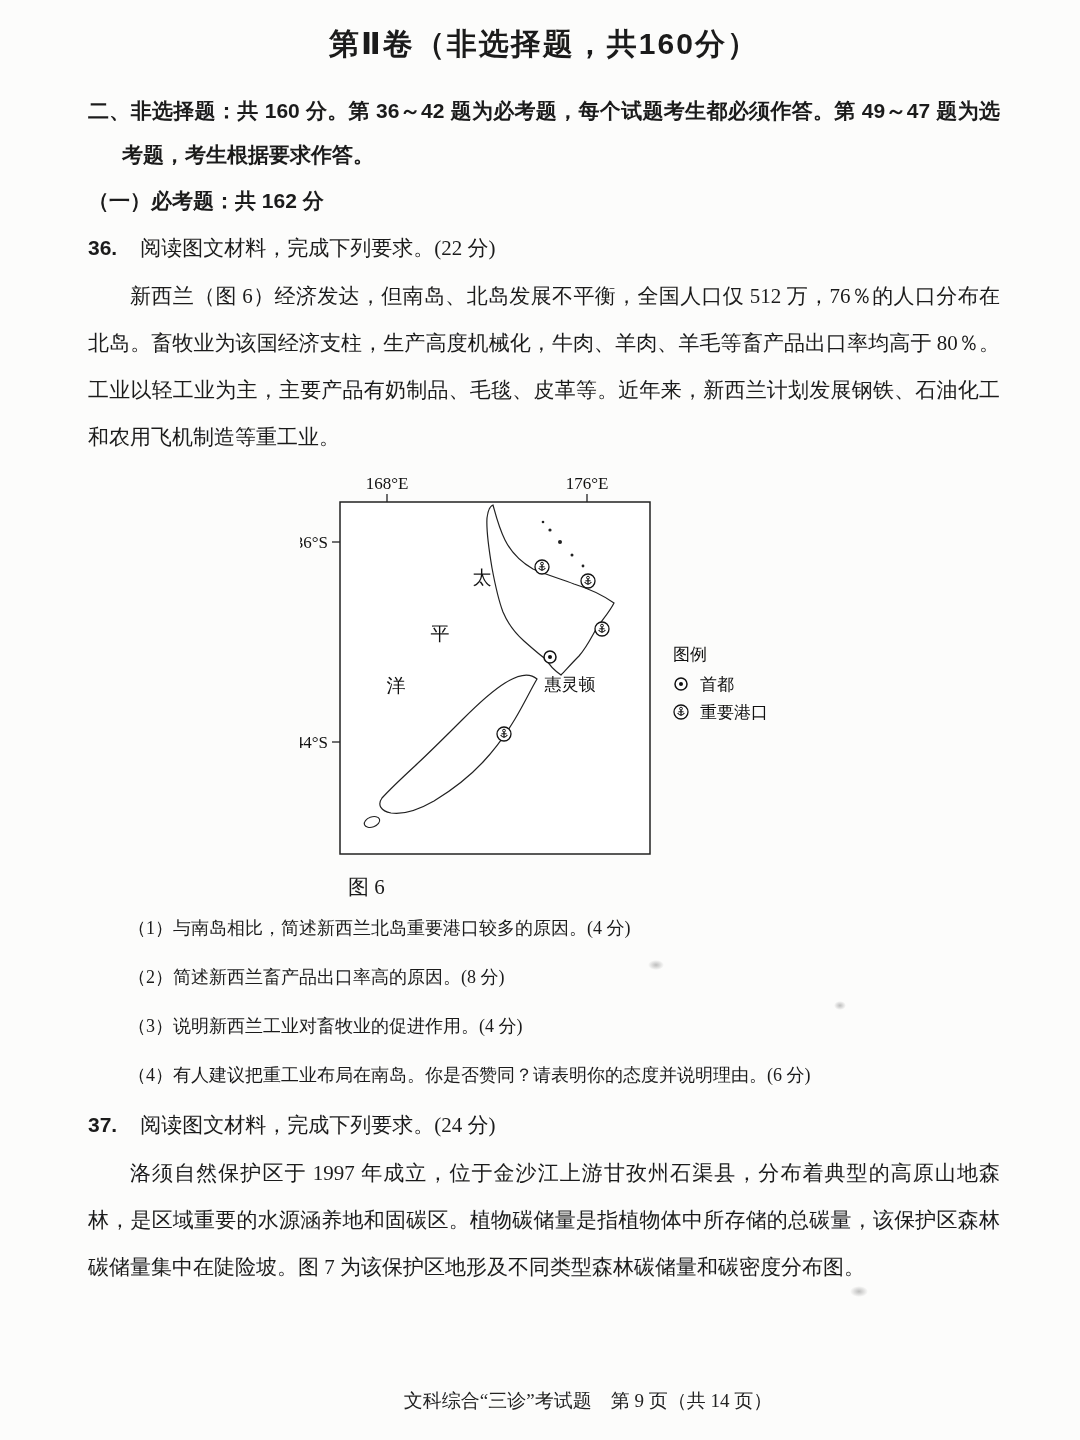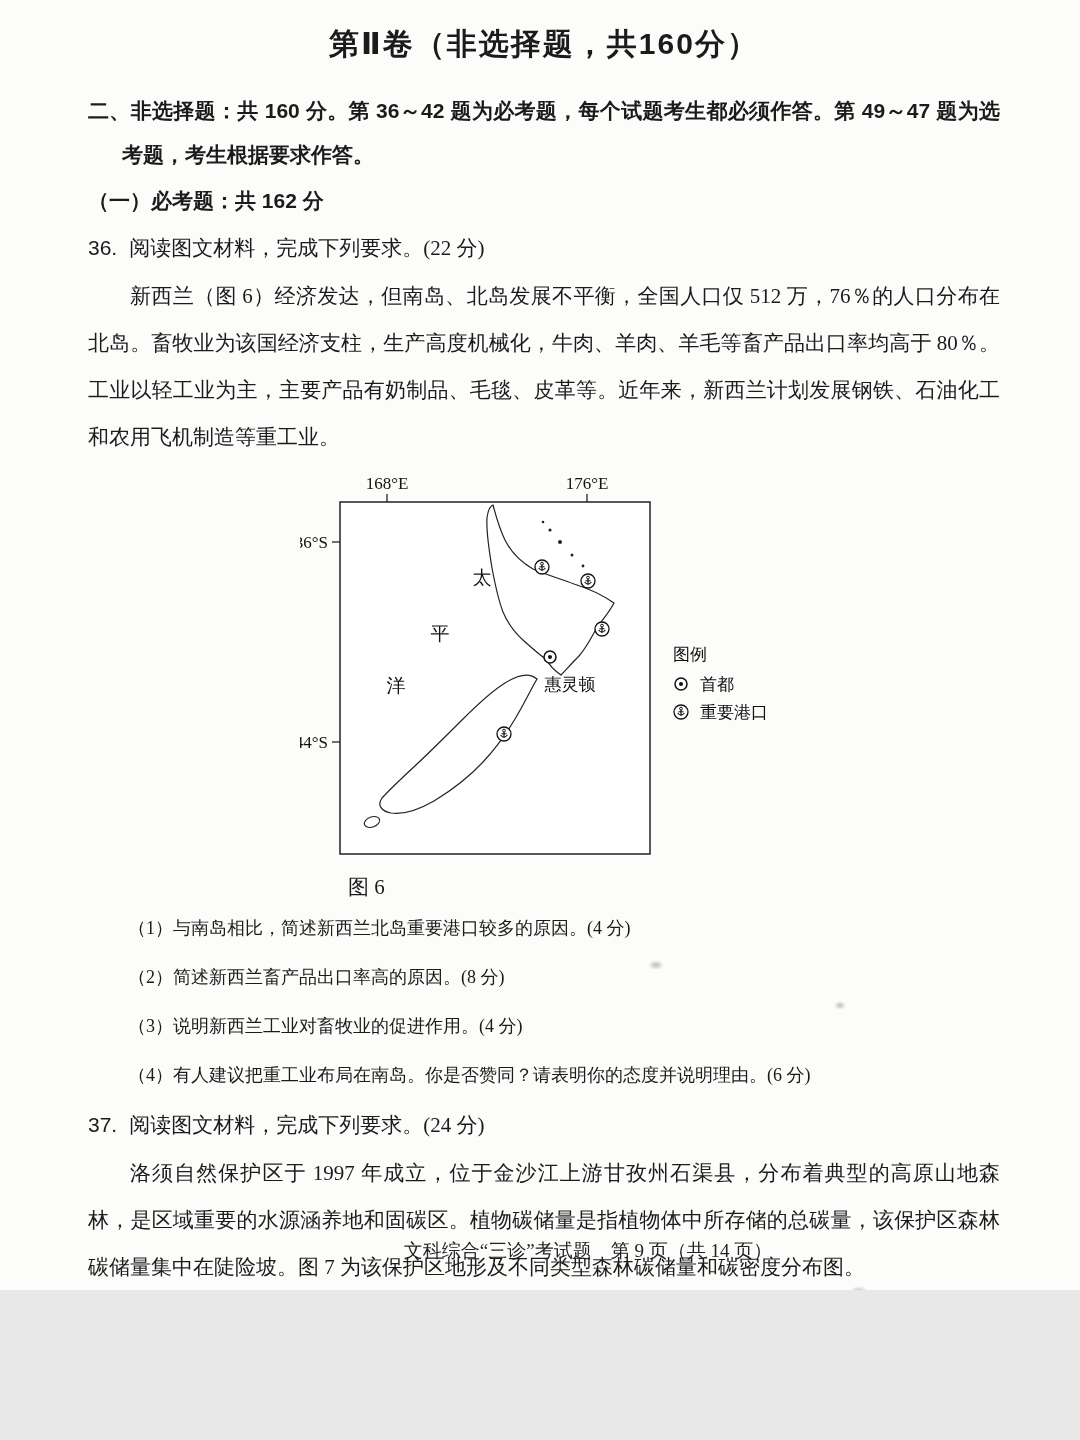--- a/index.html
+++ b/index.html
@@ -1,19 +1,19 @@
 <!DOCTYPE html>
 <html><head>
 <meta charset="utf-8">
 <style>
   html,body{margin:0;padding:0;}
   body{background:#e8e8e8;}
   .page{
     position:relative;
-    width:1080px;height:1290px;
+    width:1080px;height:1440px;
     margin:0 auto;
     background:#fcfcfb;
     box-sizing:border-box;
     padding:20px 80px 0 88px;
     font-family:"Liberation Serif","DejaVu Serif",serif;
     color:#1b1b1b;
     overflow:hidden;
   }
   .title{
     margin:4px 0 24px 0;
@@ -39,22 +39,22 @@
     line-height:44px;
     margin-top:2px;
   }
   .q-header{
     font-size:21px;
     line-height:46px;
     margin-top:2px;
   }
   .q-num{
     font-family:"Liberation Sans","DejaVu Sans",sans-serif;
-    font-weight:400;
-    margin-right:12px;
+    font-weight:700;
+    margin-right:23px;
   }
   .material{
     margin:2px 0 0 0;
     font-size:21px;
     line-height:47px;
     text-indent:2em;
     text-align:justify;
   }
   .figure{
     margin-left:212px;

